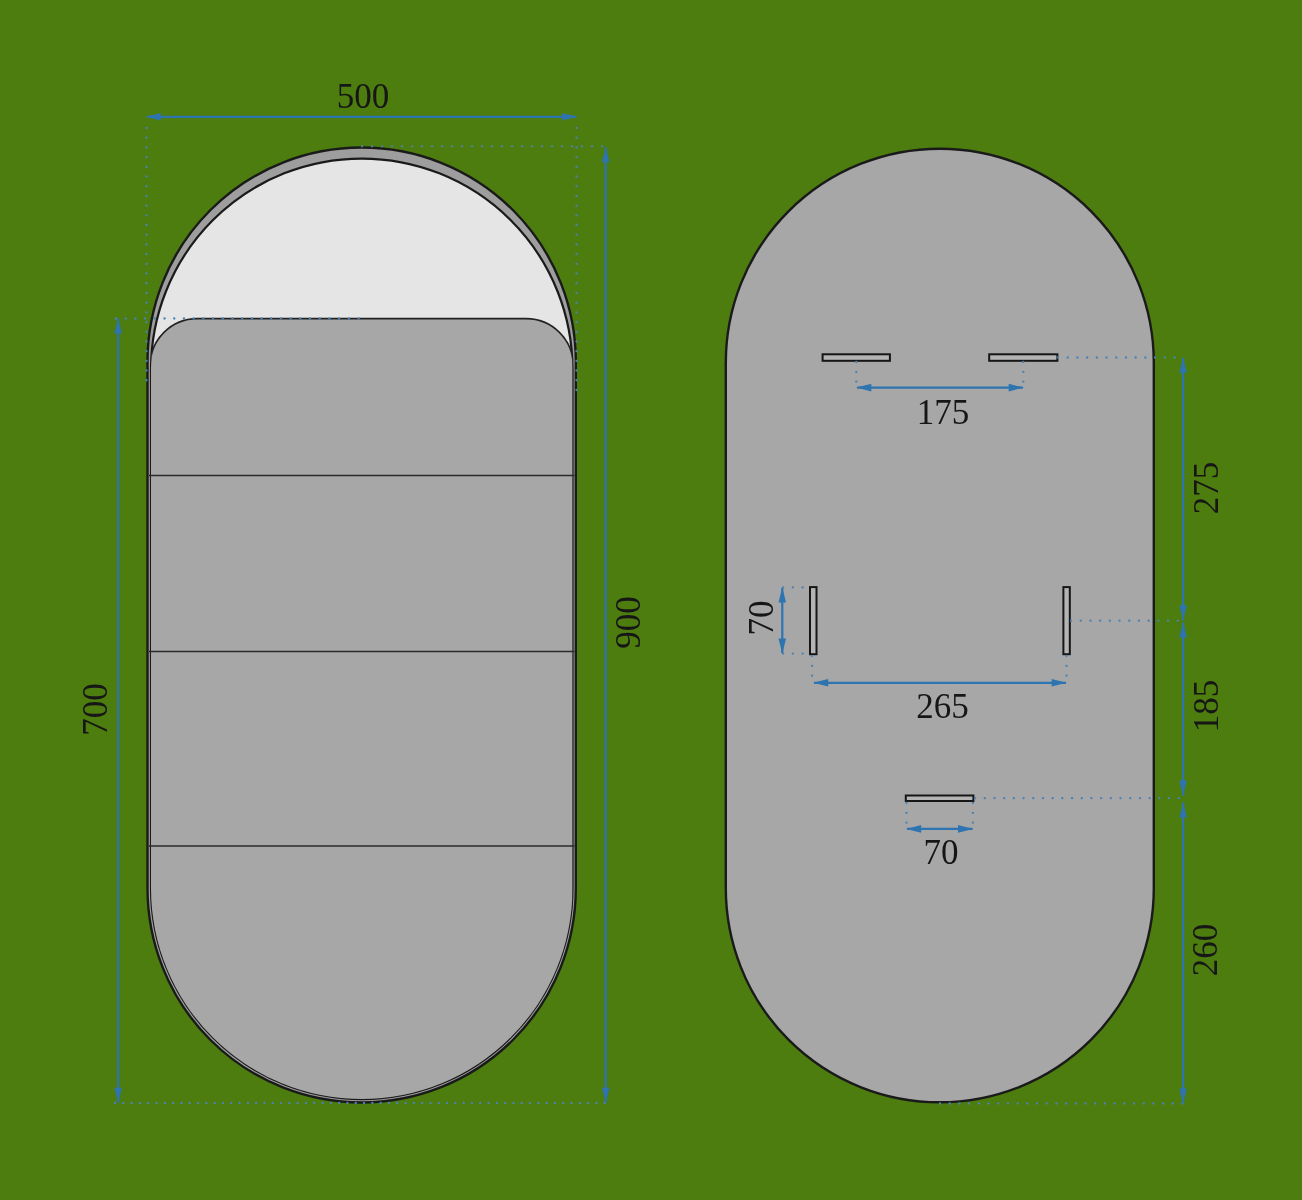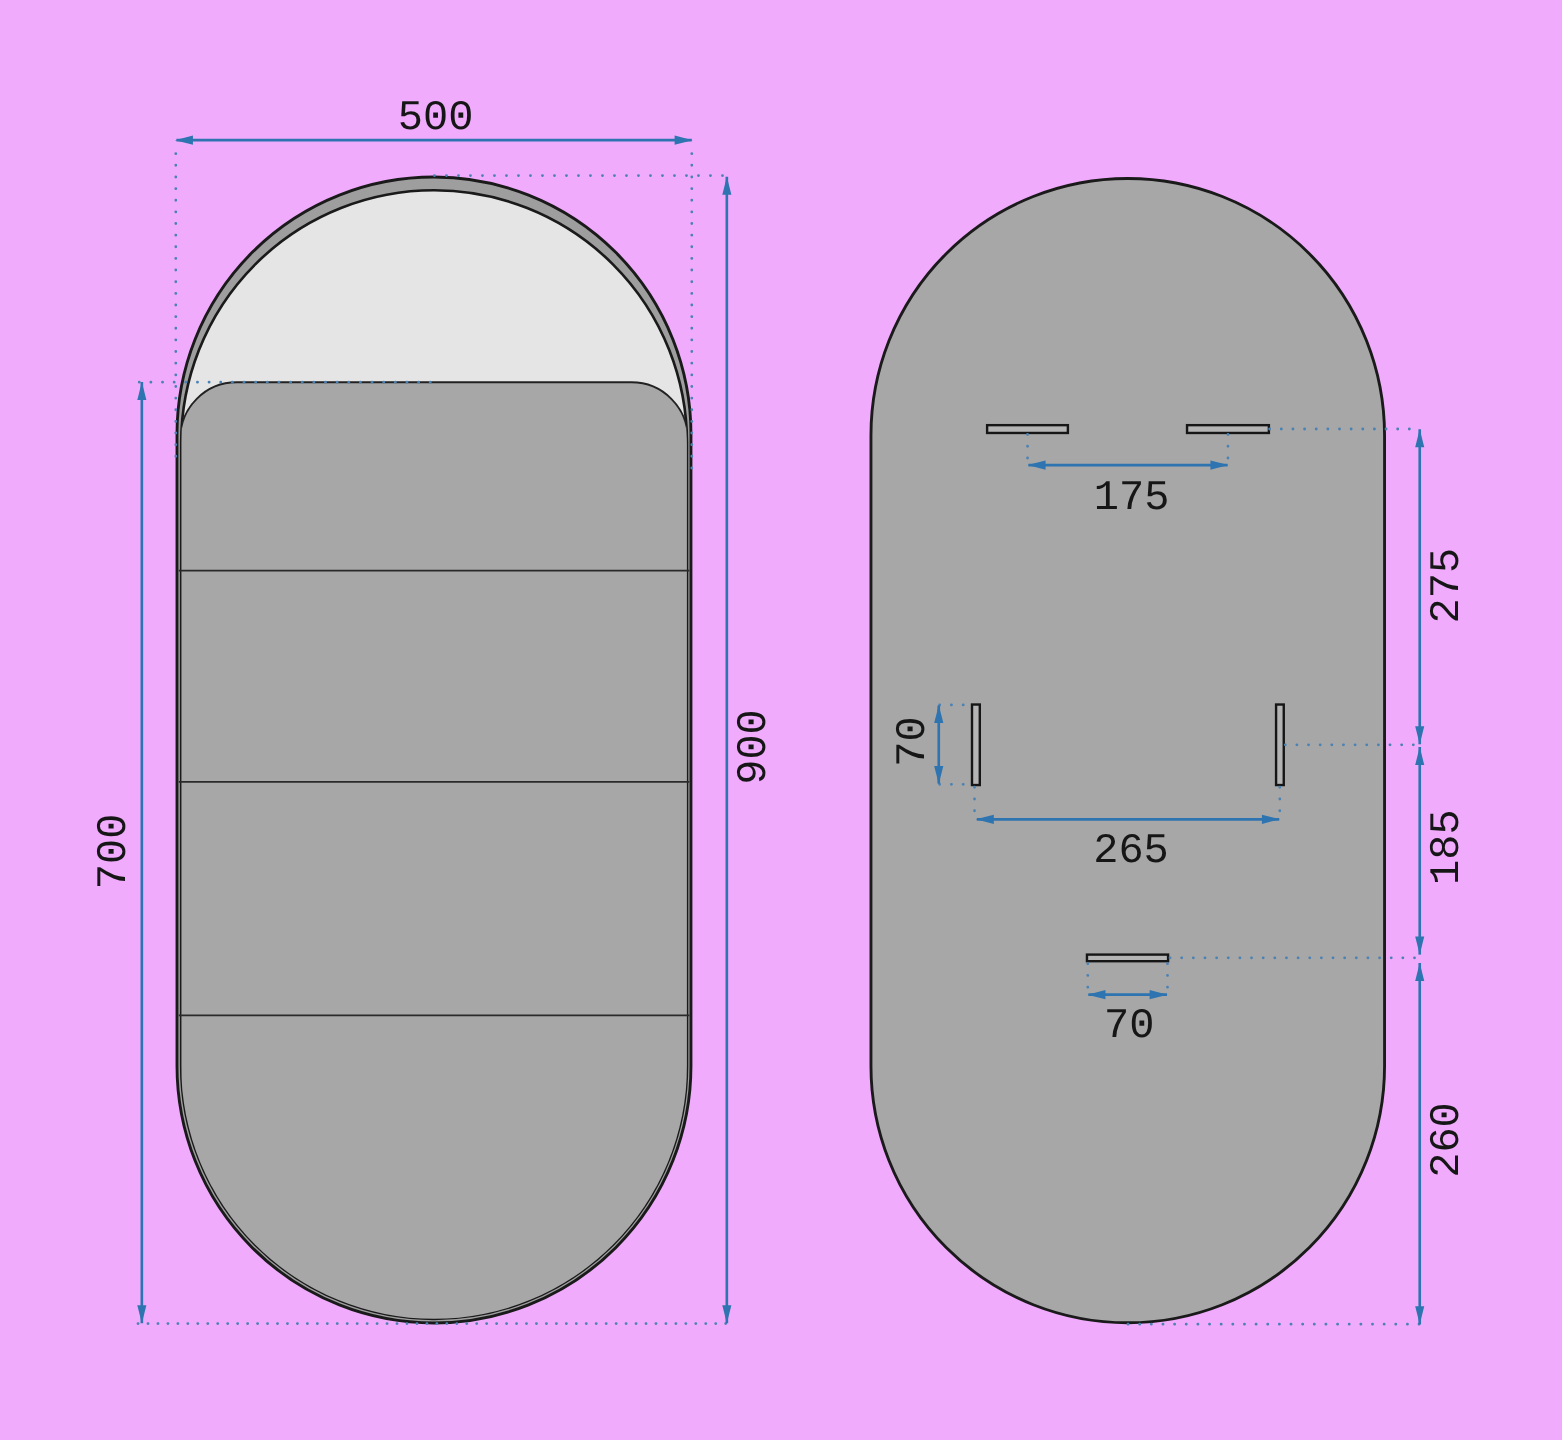--- a/index.html
+++ b/index.html
@@ -1,17 +1,17 @@
 <!DOCTYPE html>
 <html><head>
 <meta charset="utf-8">
 <style>
   html,body{margin:0;padding:0;background:#ffffff;}
-  .page{position:relative;width:1302px;height:1200px;background:#f0abfc;overflow:hidden;
-        font-family:Liberation Mono, monospace;}
+  .page{position:relative;width:1302px;height:1200px;background:#4d7c0f;overflow:hidden;
+        font-family:Liberation Serif, serif;}
   svg{position:absolute;left:0;top:0;}
 </style>
 </head>
 <body>
 <div class="page">
 <svg width="1302" height="1200" viewBox="0 0 1302 1200">
   <defs>
     <clipPath id="innerClip">
       <path d="M151 369.3 A210.75 210.75 0 0 1 572.5 369.3 L572.5 888.3 A210.75 210.75 0 0 1 151 888.3 Z"></path>
     </clipPath>

